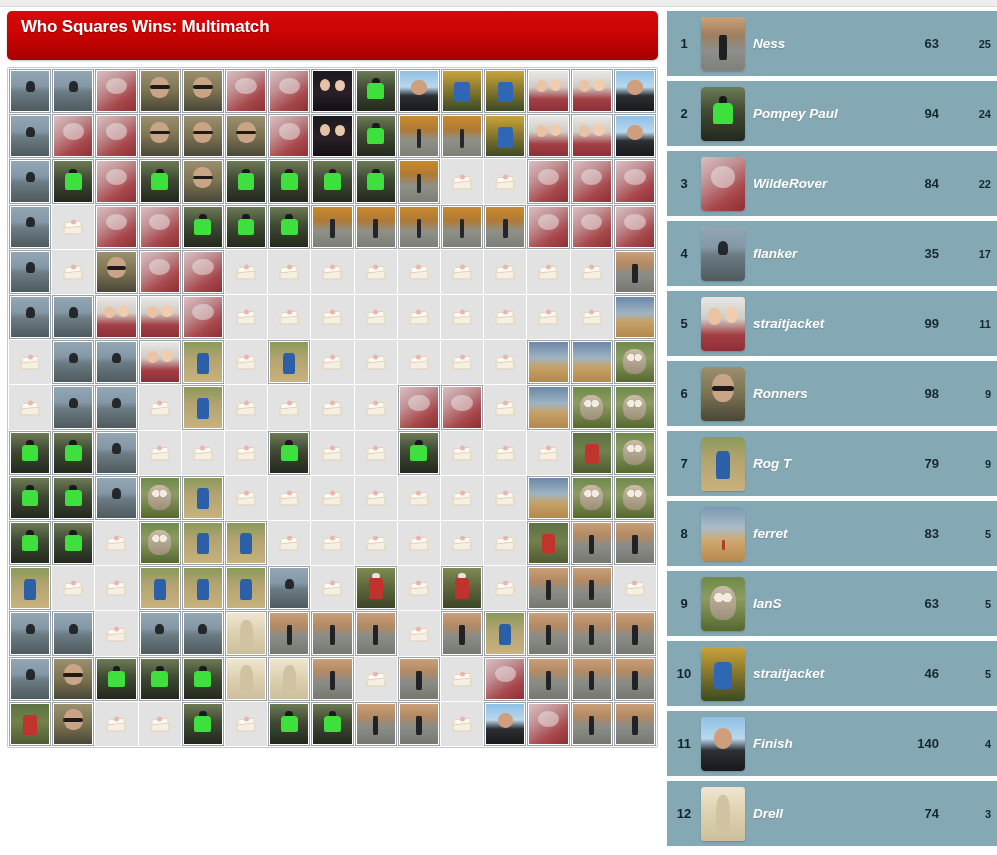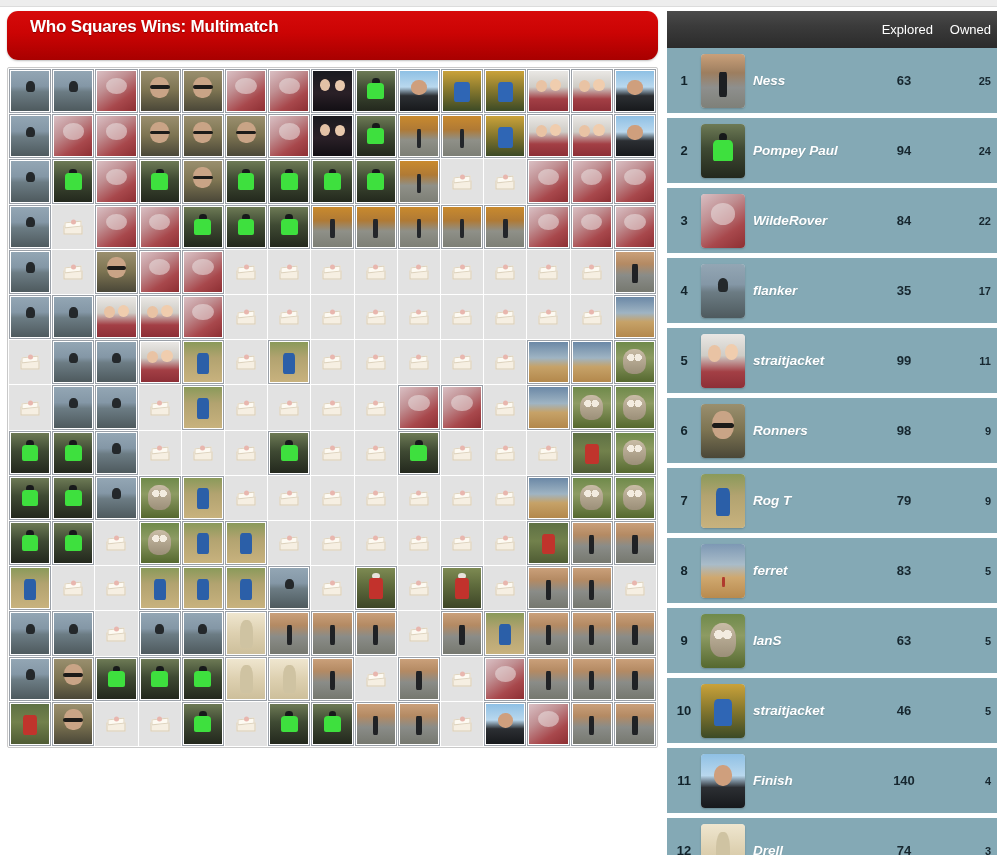--- a/index.html
+++ b/index.html
@@ -24,22 +24,22 @@
   }
 
   
   #left-col {
     position: absolute; left: 7px; top: 11px;
     width: 651px;
   }
   #banner {
     width: 651px; height: 49px;
     background: linear-gradient(to bottom, #d60a0a 0%, #cb0404 45%, #a80000 100%);
-    border-radius: 11px;
-    padding: 5px 0 0 23px;
+    border-radius: 5px;
+    padding: 5px 0 0 14px;
     color: #ffffff;
     box-shadow: 0 1px 2px rgba(0,0,0,0.25);
   }
   #banner-title {
     font-size: 17px; font-weight: bold;
     letter-spacing: -0.2px;
     line-height: 22px;
     text-shadow: 0 1px 1px rgba(0,0,0,0.35);
   }
   #banner-sub {
@@ -214,21 +214,21 @@
   }
   .lb-name {
     flex: 1 1 auto;
     margin-left: 8px;
     font-size: 13.5px; font-weight: bold;
     color: #ffffff;
     text-shadow: 0 1px 1px rgba(0,0,0,0.18);
     overflow: hidden; white-space: nowrap; font-style: italic;
   }
   .lb-explored {
-    width: 70px; text-align: center;
+    width: 70px; text-align: right;
     font-size: 13px; font-weight: bold;
     color: #17272f;
   }
   .lb-owned {
     width: 58px; text-align: right;
     font-size: 11px; font-weight: bold;
     color: #17272f;
     padding-right: 6px;
   }
 </style>
@@ -1659,24 +1659,20 @@
             <div class="art">
               <div class="av av-crowd"></div>
             </div>
           </div>
         </div>
     </div>
 
   </div>
 
   <div id="board">
-    <div id="board-head">
-      <div class="col col-explored">Explored</div>
-      <div class="col col-owned">Owned</div>
-    </div>
     <div id="board-rows">
         <div class="lb-row">
           <div class="lb-rank">1</div>
           <div class="lb-avatar">
             <div class="av av-ness"></div>
           </div>
           <div class="lb-name">Ness</div>
           <div class="lb-explored">63</div>
           <div class="lb-owned">25</div>
         </div>

